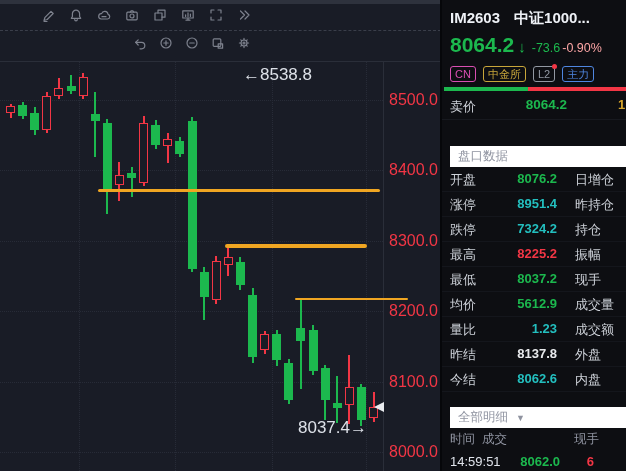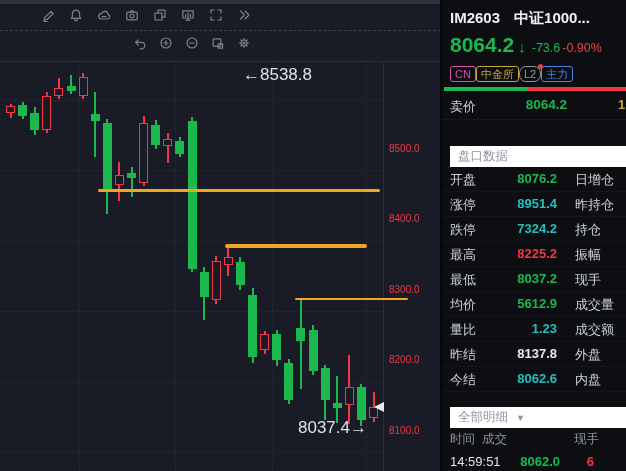--- a/index.html
+++ b/index.html
@@ -11,38 +11,38 @@
   .dashed-sep{position:absolute;top:30px;left:0;width:441px;border-top:1px dashed #3a3e4a;}
   .pane-top{position:absolute;top:61px;left:0;width:441px;border-top:1px solid #2a2e39;}
   .axis-border{position:absolute;left:383px;top:62px;height:409px;border-left:1px solid #2a2e39;}
   .toolbar{position:absolute;display:flex;align-items:center;}
   .toolbar1{top:7px;right:189px;gap:12px;}
   .toolbar2{top:35px;right:189px;gap:10px;}
   .tb-icon{width:16px;height:16px;cursor:pointer;display:flex;align-items:center;justify-content:center;}
   .tb-icon svg{stroke:#7d818d;fill:none;stroke-width:1.2;stroke-linecap:round;stroke-linejoin:round;}
   .hgrid{position:absolute;left:0;width:383px;border-top:1px dotted #272b37;}
   .vgrid{position:absolute;top:62px;height:409px;border-left:1px dotted #272b37;}
-  .ylabel{position:absolute;left:389px;color:#f23645;font-size:10px;transform:translateY(-50%);margin-top:48px;}
+  .ylabel{position:absolute;left:389px;color:#f23645;font-size:16px;transform:translateY(-50%);}
   .wick{position:absolute;width:2px;}
   .cbody{position:absolute;width:9px;box-sizing:border-box;}
   .trend{position:absolute;background:#f0a622;border-radius:2px;z-index:5;}
   .anno{position:absolute;color:#dde1e8;font-size:17px;z-index:6;white-space:nowrap;}
   .price-marker{position:absolute;width:0;height:0;border-top:5px solid transparent;
       border-bottom:5px solid transparent;border-right:10px solid #e8eaee;z-index:6;}
   
   .divider{position:absolute;left:440px;top:0;width:2px;height:471px;background:#06070a;}
   
   .panel{position:absolute;left:442px;top:0;width:184px;height:471px;background:#0d0e12;overflow:hidden;}
   .p-title{position:absolute;top:9px;left:8px;font-size:15px;font-weight:bold;color:#eef1f6;white-space:nowrap;}
   .p-title .sym{margin-right:14px;}
   .p-price-row{position:absolute;top:33px;left:8px;display:flex;align-items:baseline;white-space:nowrap;}
   .p-price{font-size:21px;font-weight:bold;}
   .p-arrow{font-size:15px;font-weight:bold;margin:0 4px;}
   .p-chg{font-size:12.5px;margin-left:2px;}
-  .p-tags{position:absolute;top:66px;left:8px;display:flex;gap:0;}
+  .p-tags{position:absolute;top:66px;left:8px;display:flex;gap:7px;}
   .tag{position:relative;border:1px solid;border-radius:3px;font-size:11px;line-height:14px;padding:0 4px;}
   .tag .dot{position:absolute;right:-3px;top:-3px;width:5px;height:5px;border-radius:50%;background:#f23645;}
   .ratio-bar{position:absolute;top:87px;left:2px;width:182px;height:4px;display:flex;}
   .sb-row{position:absolute;left:0;width:184px;height:25px;border-bottom:1px solid #17191f;}
   .sb-row .lbl{position:absolute;left:8px;top:4px;font-size:13px;color:#ced2d9;}
   .sb-row .val{position:absolute;left:40px;top:3px;width:85px;text-align:right;font-size:13.5px;font-weight:bold;}
   .sb-row .vol{position:absolute;left:176px;top:3px;font-size:13px;font-weight:bold;}
   .band{position:absolute;left:8px;width:216px;height:21px;background:#ffffff;color:#8f93a0;
         font-size:12.5px;line-height:21px;padding-left:8px;box-sizing:border-box;}
   .band .caret{font-size:9px;margin-left:8px;color:#8f93a0;}
@@ -255,26 +255,26 @@
   <div class="divider"></div>
 
   <div class="panel">
     <div class="p-title">
       <span class="sym">IM2603</span><span>中证1000...</span>
     </div>
     <div class="p-price-row">
       <span class="p-price" id="p-price" style="color: rgb(28, 184, 78);">8064.2</span>
       <span class="p-arrow" id="p-arrow" style="color: rgb(28, 184, 78);">↓</span>
       <span class="p-chg" id="p-chg" style="color: rgb(28, 184, 78);">-73.6</span>
-      <span class="p-chg" id="p-chg-pct" style="color: #ef4444;">-0.90%</span>
+      <span class="p-chg" id="p-chg-pct" style="color: #fca5a5;">-0.90%</span>
     </div>
     <div class="p-tags" id="p-tags">
         <span class="tag" style="border-color: rgb(217, 79, 178); color: rgb(217, 79, 178);">CN</span>
         <span class="tag" style="border-color: rgb(200, 166, 58); color: rgb(200, 166, 58);">中金所</span>
-        <span class="tag" style="border-color: rgb(146, 152, 162); color: rgb(146, 152, 162); border-radius: 7px;">L2<span class="dot"></span></span>
+        <span class="tag" style="border-color: rgb(146, 152, 162); color: rgb(146, 152, 162);">L2<span class="dot"></span></span>
         <span class="tag" style="border-color: rgb(79, 134, 224); color: rgb(79, 134, 224);">主力</span>
       </div>
     <div class="ratio-bar">
       <div id="rb-green" style="width: 46%; background: rgb(28, 184, 78);"></div>
       <div id="rb-red" style="width: 54%; background: rgb(242, 54, 69);"></div>
     </div>
 
     <div class="sb-row" style="top:94px;">
       <span class="lbl">卖价</span>
       <span class="val" id="ask-val" style="color: rgb(28, 184, 78);">8064.2</span>

